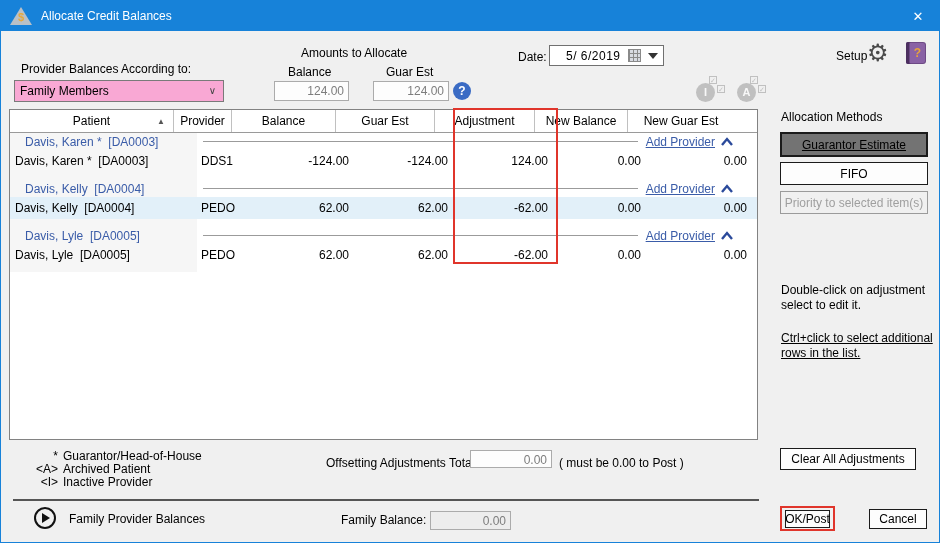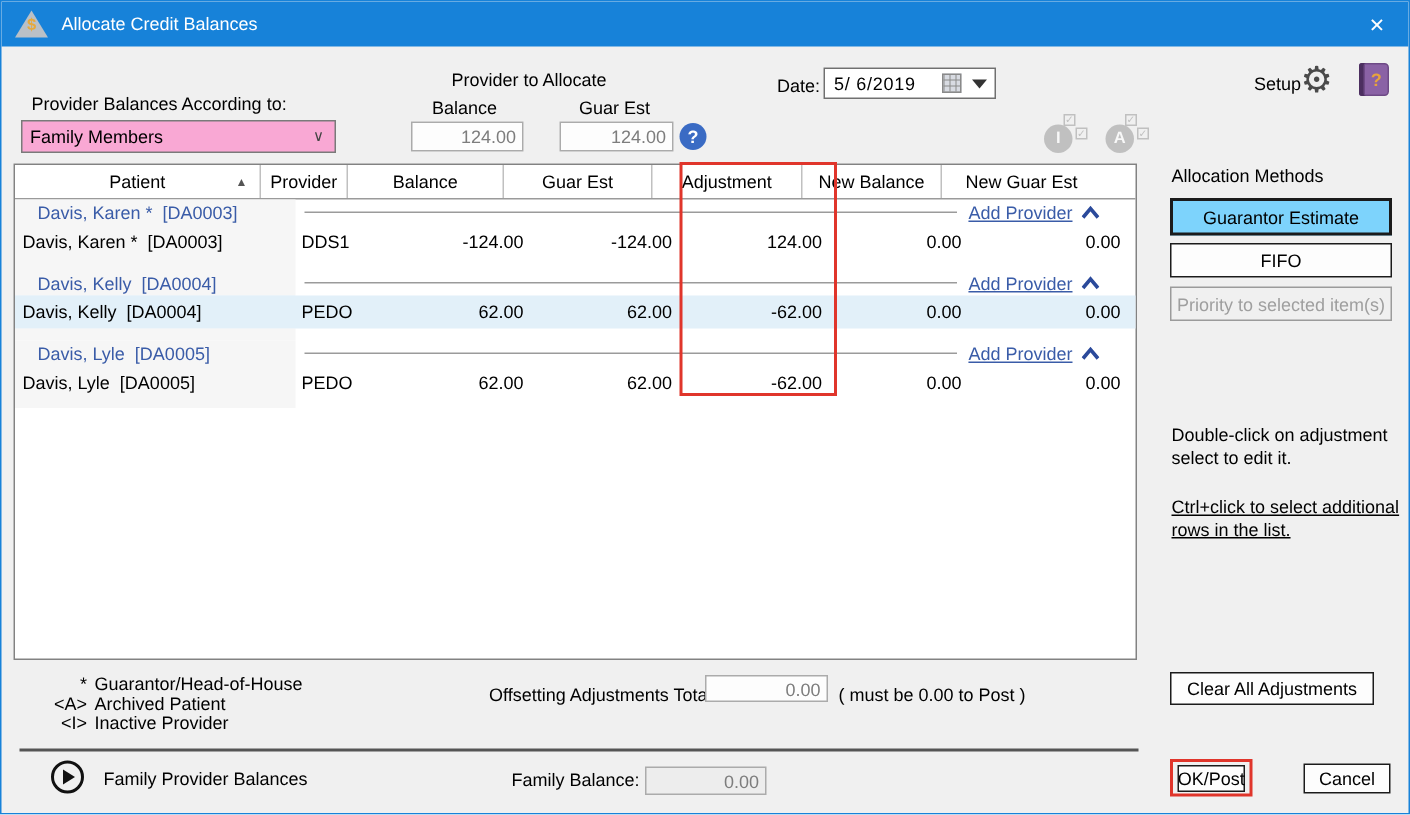--- a/index.html
+++ b/index.html
@@ -24,21 +24,21 @@
     position:absolute; left:13px; top:79px; width:210px; height:22px;
     background:#f9a8d4; border:1px solid #7a7a7a; display:flex; align-items:center; padding-left:5px;
   }
   #combo-provider .chev { position:absolute; right:7px; top:4px; color:#444; font-size:10px; }
   .field {
     position:absolute; background:#fdfdfd; border:1px solid #ababab; color:#7d7d7d;
     text-align:right; padding:2px 4px 0 2px; font-size:12px;
   }
   #help-circle { position:absolute; left:452px; top:81px; width:18px; height:18px; border-radius:50%; background:#3a6bc4; color:#fff; font-weight:bold; font-size:12px; text-align:center; line-height:18px; }
   #date-box { position:absolute; left:548px; top:44px; width:115px; height:21px; background:#fff; border:1px solid #707070; display:flex; align-items:center; }
-  #date-box .val { margin-left:6px; letter-spacing:.5px; }
+  #date-box .val { margin-left:16px; letter-spacing:.5px; }
   #cal-icon { position:absolute; right:22px; top:3px; width:13px; height:13px; border:1px solid #8a8a8a; background:#d8dbe2;
     background-image:linear-gradient(#8a8a8a 1px, transparent 1px), linear-gradient(90deg,#8a8a8a 1px, transparent 1px);
     background-size:4px 4px; background-position:0 3px; }
   #date-arrow { position:absolute; right:5px; top:7px; width:0; height:0; border-left:5px solid transparent; border-right:5px solid transparent; border-top:6px solid #333; }
   .filter-icon { position:absolute; width:30px; height:26px; opacity:.55; }
   .filter-icon .circ { position:absolute; left:0; bottom:0; width:19px; height:19px; border-radius:50%; background:#9a9a9a; color:#fff; font-weight:bold; font-size:11px; text-align:center; line-height:19px; }
   .filter-icon .bx { position:absolute; width:8px; height:8px; border:1px solid #9a9a9a; background:#f0f0f0; color:#9a9a9a; font-size:7px; line-height:7px; text-align:center; }
   #gear-icon { position:absolute; left:866px; top:38px; font-size:24px; color:#4a4a4a; }
   #book-icon { position:absolute; left:905px; top:41px; width:20px; height:22px; background:#6e4a86; border-radius:2px 3px 3px 2px; box-shadow:inset 3px 0 0 #4c2f60; }
   #book-icon .pg { position:absolute; left:4px; top:1px; right:1px; bottom:1px; background:#8a62a5; border-radius:0 2px 2px 0; color:#e8a33c; font-weight:bold; font-size:12px; text-align:center; line-height:20px; }
@@ -58,21 +58,21 @@
   .drow .c { height:100%; display:flex; align-items:center; }
   .drow .pcell { width:187px; background:#f6f6f6; padding-left:5px; white-space:pre; }
   .drow .prov { width:58px; padding-left:4px; }
   .num { justify-content:flex-end; padding-right:10px; }
   .drow.hl .pcell { background:#e2f0f9; }
   .drow.hl { background:#e2f0f9; }
   .spacer-row { display:flex; height:8px; }
   .spacer-row .pcell { width:187px; background:#f6f6f6; height:100%; }
   
   .methods-btn { position:absolute; left:779px; width:148px; background:#fdfdfd; border:1px solid #1b1b1b; text-align:center; font-size:12px; display:flex; align-items:center; justify-content:center; }
-  #btn-guarantor { top:131px; height:25px; background:#7dd3fc; border-width:2px; }
+  #btn-guarantor { top:131px; height:25px; background:#737373; border-width:2px;text-decoration:underline; }
   #btn-fifo { top:161px; height:23px; }
   #btn-priority { top:190px; height:23px; border-color:#9b9b9b; color:#9f9f9f; background:#f0f0f0; }
   .help-text { position:absolute; left:780px; width:152px; font-size:12px; line-height:15px; }
   #btn-clear { position:absolute; left:779px; top:447px; width:136px; height:22px; }
   
   #legend { position:absolute; left:18px; top:449px; font-size:12px; line-height:13px; }
   #legend .lg { display:flex; }
   #legend .pre { width:44px; text-align:right; padding-right:5px; white-space:pre; }
   #divider { position:absolute; left:12px; top:498px; width:746px; height:2px; background:#555; }
   #play-btn { position:absolute; left:33px; top:506px; width:22px; height:22px; border:2px solid #111; border-radius:50%; display:flex; align-items:center; justify-content:center; background:#f0f0f0; }
@@ -98,21 +98,21 @@
     <div id="title-text">Allocate Credit Balances</div>
     <div id="close-btn">✕</div>
   </div>
 
   <div class="lbl" style="left:20px; top:61px;">Provider Balances According to:</div>
   <div id="combo-provider">
     <span>Family Members</span>
     <span class="chev">∨</span>
   </div>
 
-  <div class="lbl" style="left:300px; top:45px;">Provider to Allocate</div>
+  <div class="lbl" style="left:300px; top:45px;">Amounts to Allocate</div>
   <div class="lbl" style="left:287px; top:64px;">Balance</div>
   <div class="lbl" style="left:385px; top:64px;">Guar Est</div>
   <div class="field" style="left:273px; top:80px; width:75px; height:20px;">124.00</div>
   <div class="field" style="left:372px; top:80px; width:76px; height:20px;">124.00</div>
   <div id="help-circle">?</div>
 
   <div class="lbl" style="left:517px; top:49px;">Date:</div>
   <div id="date-box">
     <span class="val">5/ 6/2019</span>
     <span id="cal-icon"></span>

